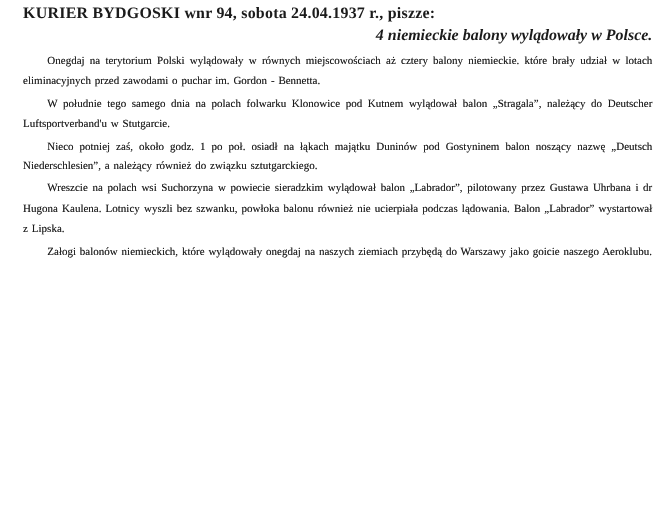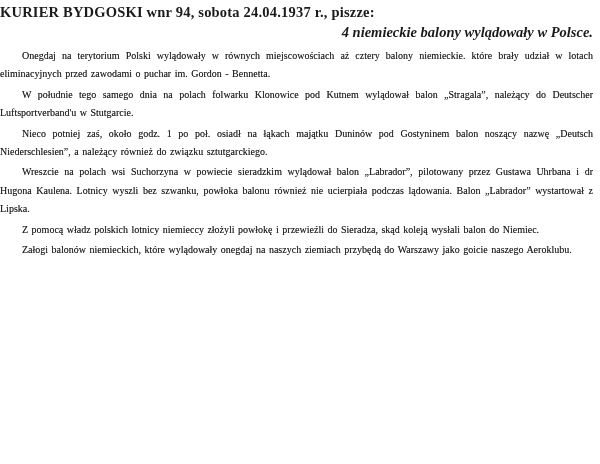--- a/index.html
+++ b/index.html
@@ -7,21 +7,21 @@
     padding: 0;
     background: #ffffff;
   }
   .page {
     position: relative;
     width: 600px;
     height: 464px;
     box-sizing: border-box;
     background: #ffffff;
     color: #1b1b1b;
-    padding: 3px 7px 0 0;
+    padding: 3px 7px 0 21px;
     overflow: hidden;
     font-family: "Liberation Serif", "DejaVu Serif", serif;
   }
   .header {
     font-size: 14.5px;
     font-weight: bold;
     font-style: normal;
     line-height: 19px;
     letter-spacing: 0.2px;
     white-space: nowrap;
@@ -51,16 +51,15 @@
 <div class="page">
   <div class="header">KURIER BYDGOSKI wnr  94, sobota 24.04.1937 r., piszze:</div>
 
   <div class="title">4 niemieckie balony wylądowały w Polsce.</div>
 
   <div class="article-body">
       <p class="para">Onegdaj na terytorium Polski wylądowały w równych miejscowościach aż cztery balony niemieckie. które brały udział w lotach eliminacyjnych przed zawodami o puchar im. Gordon - Bennetta.</p>
       <p class="para">W południe tego samego dnia na polach folwarku Klonowice pod Kutnem wylądował balon „Stragala”, należący do Deutscher Luftsportverband'u w Stutgarcie.</p>
       <p class="para">Nieco potniej zaś, około godz. 1 po poł. osiadł na łąkach majątku Duninów pod Gostyninem balon noszący nazwę „Deutsch Niederschlesien”, a należący również do związku sztutgarckiego.</p>
       <p class="para">Wreszcie na polach wsi Suchorzyna w powiecie sieradzkim wylądował balon „Labrador”, pilotowany przez Gustawa Uhrbana i dr Hugona Kaulena. Lotnicy wyszli bez szwanku, powłoka balonu również nie ucierpiała podczas lądowania. Balon „Labrador” wystartował z Lipska.</p>
-      <p class="para">Z pomocą władz polskich lotnicy niemieccy złożyli powłokę i przewieźli do Sieradza, skąd koleją wysłali balon do Niemiec.</p>
       <p class="para">Załogi balonów niemieckich, które wylądowały onegdaj na naszych ziemiach przybędą do Warszawy jako goicie naszego Aeroklubu.</p>
     </div>
 </div>
 
 </body></html>

